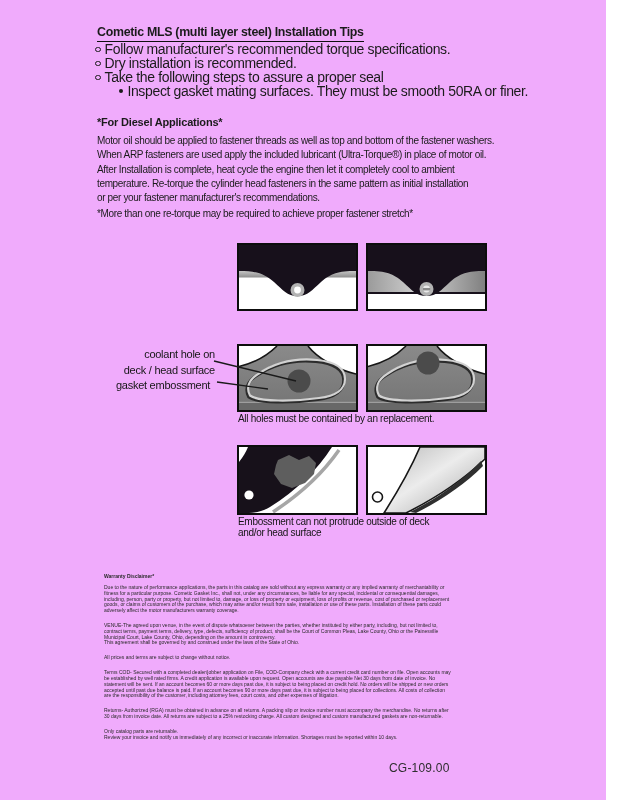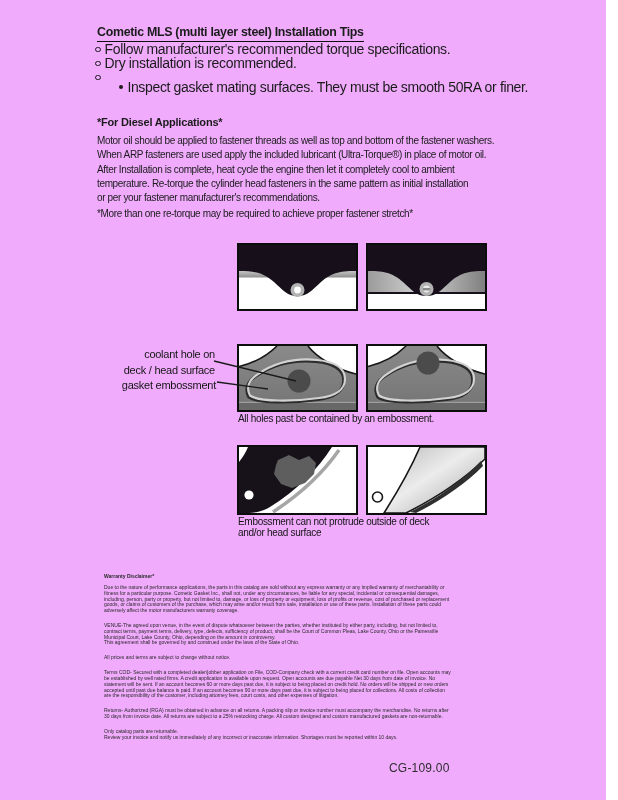--- a/index.html
+++ b/index.html
@@ -56,20 +56,21 @@
       <span>Follow manufacturer's recommended torque specifications.</span>
     </div>
     <div class="tip">
       <span class="b-open"></span>
         <span class="gap"></span>
       <span>Dry installation is recommended.</span>
     </div>
     <div class="tip">
       <span class="b-open"></span>
         <span class="gap"></span>
+      <span>Take the following steps to assure a proper seal</span>
     </div>
     <div class="tip sub">
       <span class="b-fill"></span>
         <span class="gap"></span>
       <span>Inspect gasket mating surfaces.  They must be smooth 50RA or finer.</span>
     </div>
   </div>
 
   <div class="h2">*For Diesel Applications*</div>
   <div class="para p1">Motor oil should be applied to fastener threads as well as top and bottom of the fastener washers.
@@ -115,21 +116,21 @@
       <circle cx="58.5" cy="44" r="3.4" fill="#e9e9e9"></circle>
       <rect x="55" y="43" width="7.2" height="2.4" fill="#8a8a8a"></rect>
     </svg>
   </div>
 
   <div class="fig-hdr" style="left:237px;top:330px;">RIGHT</div>
   <div class="fig-hdr" style="left:366px;top:330px;">WRONG</div>
 
   <div class="ann" style="left:110px;top:346px;width:105px;">coolant hole on
 deck / head surface</div>
-  <div class="ann" style="left:110px;top:377px;width:106px;">gasket embossment</div>
+  <div class="ann" style="left:110px;top:377px;width:106px;text-align:center;">gasket embossment</div>
 
   <div class="fig-box" style="left:237px;top:344px;">
     <svg width="117" height="64" viewBox="0 0 117 64">
       <defs>
         <linearGradient id="f2p" x1="0" y1="0" x2="0" y2="1">
           <stop offset="0" stop-color="#8a8a8a"></stop>
             <stop offset="1" stop-color="#747474"></stop>
         </linearGradient>
       </defs>
       <rect width="117" height="64" fill="url(#f2p)"></rect>
@@ -164,21 +165,21 @@
       <path d="M11,49.5 C7,42 9.5,34 19,28 C37,16 58,12 78,14 C98,16 106,23 106,33 C106,43 97,50 80,52 C54,55.5 20,56 11,49.5 Z" fill="none" stroke="#d2d2d2" stroke-width="2.2"></path>
       <circle cx="60" cy="17" r="11.5" fill="#4b4b4b"></circle>
     </svg>
   </div>
 
   <svg class="leader" width="92" height="40" viewBox="0 0 92 40">
     <line x1="4" y1="6" x2="86" y2="26" stroke="#1a1a1a" stroke-width="1.3"></line>
     <line x1="7" y1="27" x2="58" y2="34" stroke="#1a1a1a" stroke-width="1.3"></line>
   </svg>
 
-  <div class="caption" style="top:413px;">All holes past be contained by an embossment.</div>
+  <div class="caption" style="top:413px;">All holes must be contained by an replacement.</div>
 
   <div class="fig-hdr" style="left:237px;top:432px;">RIGHT</div>
   <div class="fig-hdr" style="left:366px;top:432px;">WRONG</div>
 
   <div class="fig-box tall" style="left:237px;top:445px;">
     <svg width="117" height="66" viewBox="0 0 117 66">
       <rect width="117" height="66" fill="#fff"></rect>
       <path d="M100,3 C84,26 60,48 34,65" stroke="#a6a6a6" stroke-width="3.5" fill="none"></path>
       <path d="M9,0 H93 C79,22 57,44 31,60 C24,64 16,66 10,66 H0 V15 C4,10 7,5 9,0 Z" fill="#17111a"></path>
       <polygon points="39,13 50,8 60,13 70,9 77,16 75,27 66,36 53,41 42,37 35,27 37,18" fill="#5e5e5e"></polygon>

